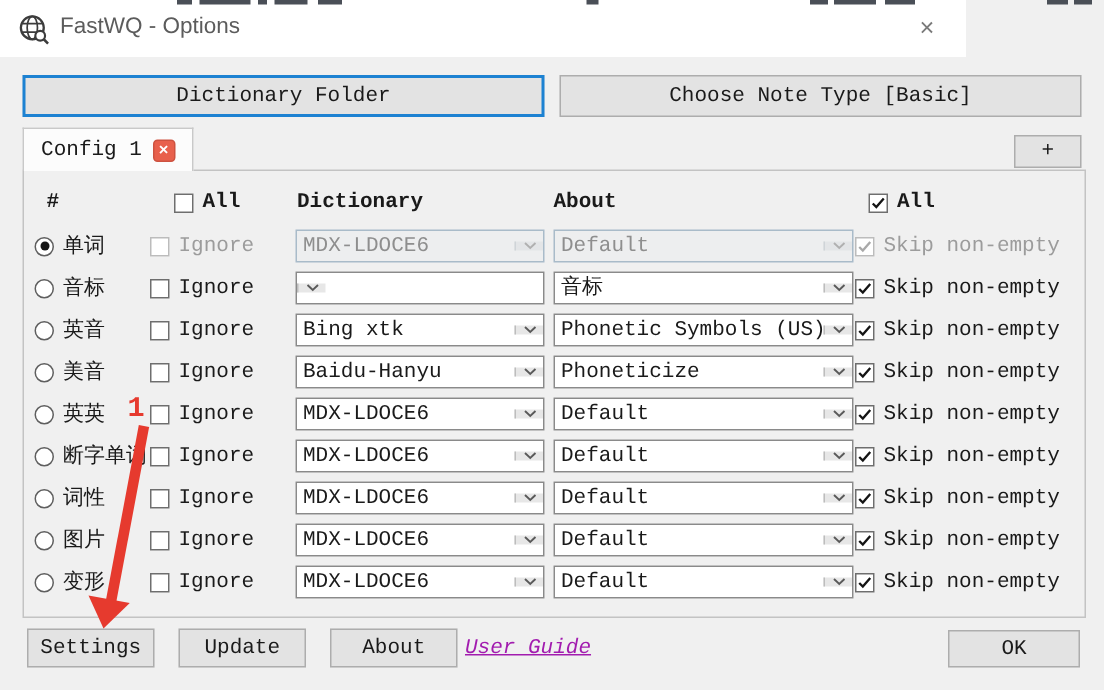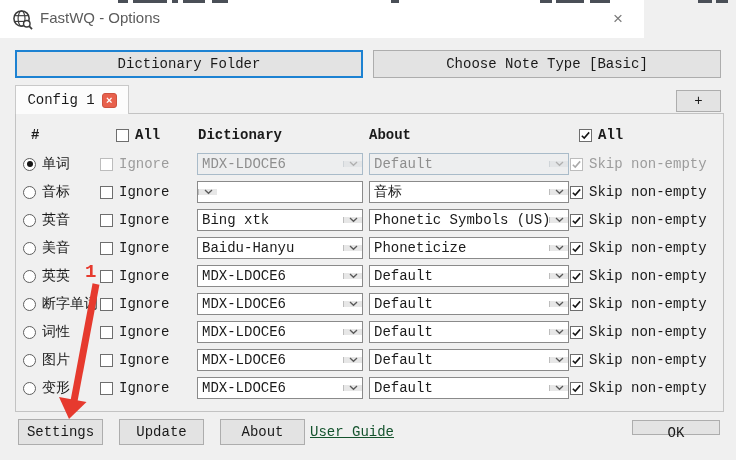--- a/index.html
+++ b/index.html
@@ -100,21 +100,21 @@
   .combo.w-field { width:200px; }
   .combo.disabled { border-color:#a9bbc9; background:#edeeef; }
   .combo.disabled .combo-text { color:#8e8e8e; }
   .combo.disabled .combo-arrow { background:#e3e5e7; border-left-color:#cfd4d8; color:#b0b0b0; }
 
   
   .f-btn { position:absolute; top:419px; height:26px; line-height:24px; }
   .btn-settings { left:18px; width:85px; }
   .btn-update { left:119px; width:85px; }
   .btn-about { left:220px; width:85px; }
-  .btn-ok { left:632px; top:420px; width:88px; height:15px; line-height:25px; }
+  .btn-ok { left:632px; top:420px; width:88px; height:25px; line-height:25px; }
   .link {
     position:absolute; left:310px; top:424px; font-size:14px; text-decoration:underline; cursor:pointer;
   }
 
   
   .annot-overlay { position:absolute; left:0; top:0; width:736px; height:460px; pointer-events:none; z-index:50; }
   .annot-num { position:absolute; left:85px; top:261px; font-size:19px; font-weight:bold; z-index:51; }
 </style>
 </head>
 <body>
@@ -558,20 +558,20 @@
       </span>
       <span class="cb-label lbl-skip">Skip non-empty</span>
     </span>
   </div>
 </div>
 </div>
 
 <div class="btn f-btn btn-settings">Settings</div>
 <div class="btn f-btn btn-update">Update</div>
 <div class="btn f-btn btn-about">About</div>
-<span class="link" id="user-guide-link" style="color: #14532d;">User Guide</span>
+<span class="link" id="user-guide-link" style="color: #a21caf; font-style: italic;">User Guide</span>
 <div class="btn btn-ok">OK</div>
 
 <svg class="annot-overlay" viewBox="0 0 736 460">
   <line id="arrow-shaft" x1="96" y1="284" x2="74" y2="401" stroke-width="7" stroke="#e63a2e"></line>
   <polygon id="arrow-head" points="69,419 86.5,402 59,397" fill="#e63a2e"></polygon>
 </svg>
 <span class="annot-num" id="annot-num" style="color: rgb(230, 58, 46);">1</span>
 
 </body></html>

